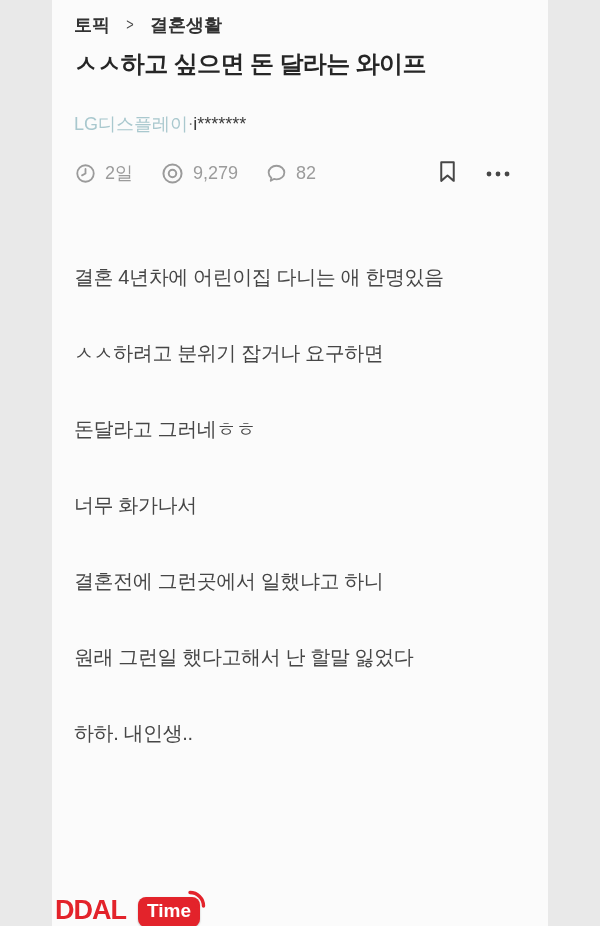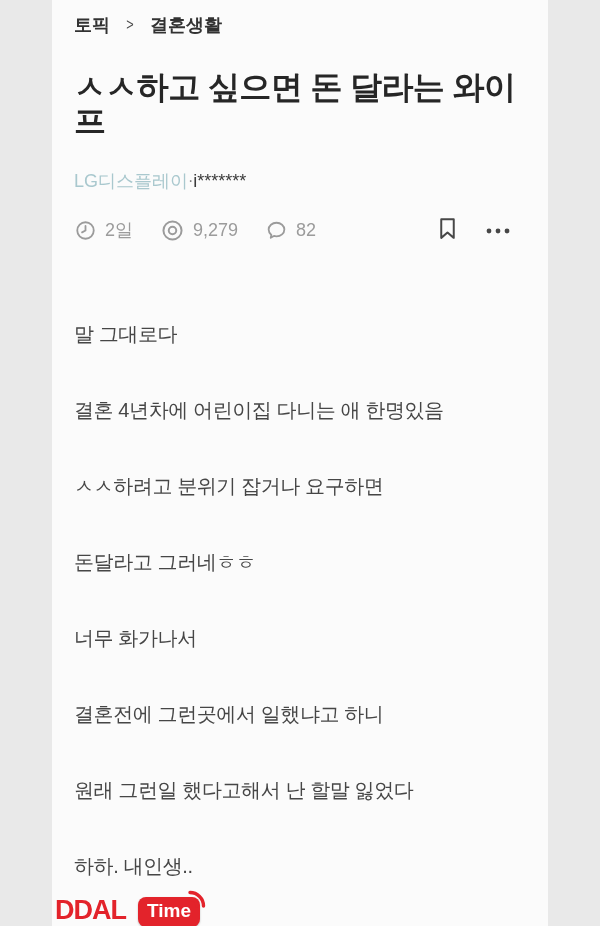--- a/index.html
+++ b/index.html
@@ -8,21 +8,21 @@
   .screen {
     position:relative; width:496px; height:926px; margin:0 auto;
     background:#fbfbfb; overflow:hidden;
     color:#3e3e3e;
   }
   
   .header { padding:13px 24px 0 22px; }
   .breadcrumb { display:flex; align-items:center; gap:15px; font-size:18px; font-weight:700; color:#323232; }
   .breadcrumb .crumb { cursor:pointer; }
   .breadcrumb .sep { font-weight:400; color:#4a4a4a; font-size:17px; transform:scaleX(.75); }
-  .title { margin-top:33px; font-size:32px; line-height:34px; font-weight:700; color:#262626; letter-spacing:-0.6px; }
+  .title { margin-top:10px; font-size:24px; line-height:34px; font-weight:700; color:#262626; letter-spacing:-0.6px; }
   .author-row { margin-top:31px; font-size:18px; display:flex; align-items:center; }
   .company { color:#a9c8ce; }
   .author-dot { color:#7d7d7d; font-size:16px; }
   .username { color:#3a3a3a; }
   .meta-row { margin-top:23px; display:flex; justify-content:space-between; align-items:center; }
   .stats { display:flex; align-items:center; gap:27px; color:#9b9b9b; font-size:18px; }
   .stat { display:flex; align-items:center; gap:8px;text-align:right; }
   .stat svg { display:block; }
   .actions { display:flex; align-items:center; gap:26px; padding-right:13px; }
   .icon-btn { background:none; border:none; padding:0; cursor:pointer; display:flex; align-items:center; }
@@ -112,21 +112,20 @@
                 <circle cx="13" cy="4" r="2.4"></circle>
                 <circle cx="22" cy="4" r="2.4"></circle>
             </svg>
           </span>
         </button>
       </div>
     </div>
   </div>
 
   <main class="content">
-    <p>말 그대로다</p>
     <p>결혼 4년차에 어린이집 다니는 애 한명있음</p>
     <p>ㅅㅅ하려고 분위기 잡거나 요구하면</p>
     <p>돈달라고 그러네ㅎㅎ</p>
     <p>너무 화가나서</p>
     <p>결혼전에 그런곳에서 일했냐고 하니</p>
     <p>원래 그런일 했다고해서 난 할말 잃었다</p>
     <p>하하. 내인생..</p>
   </main>
 
   <div class="watermark">

